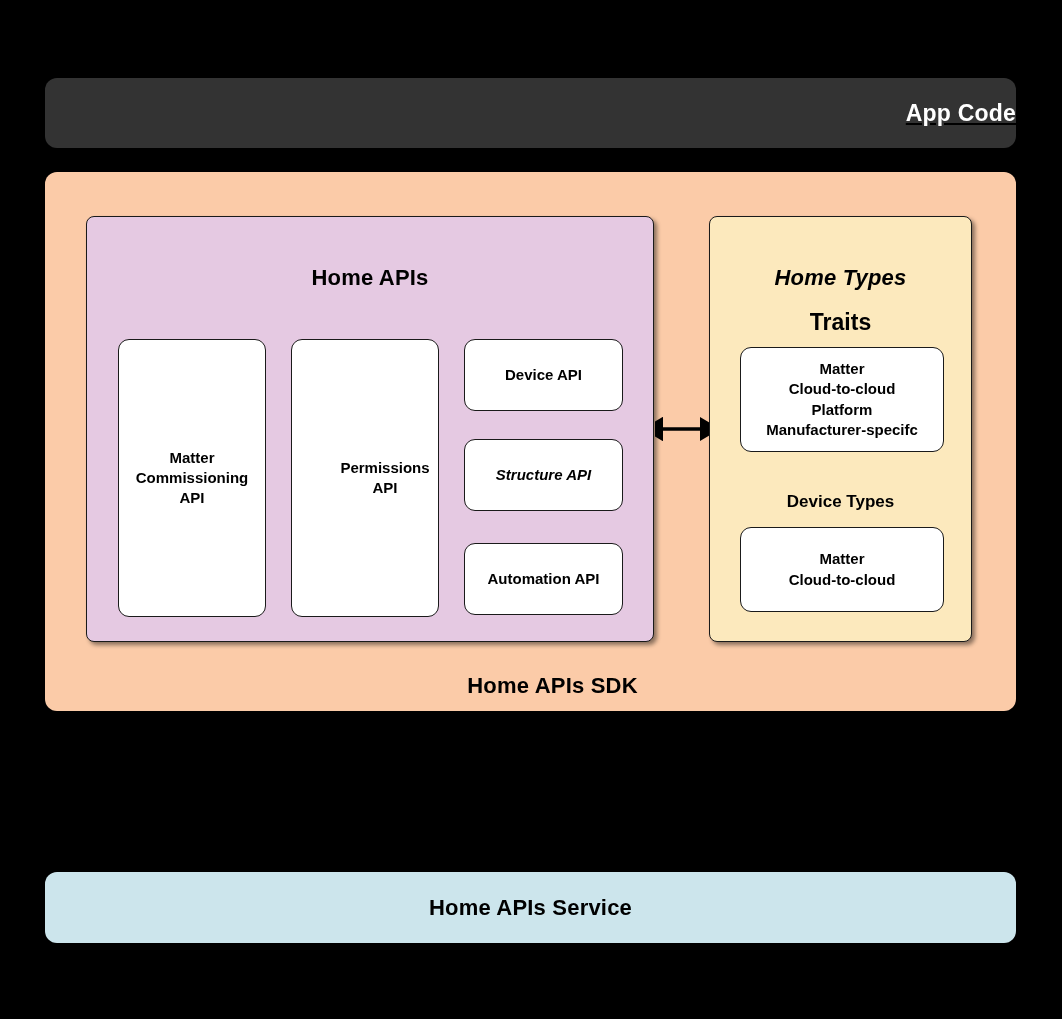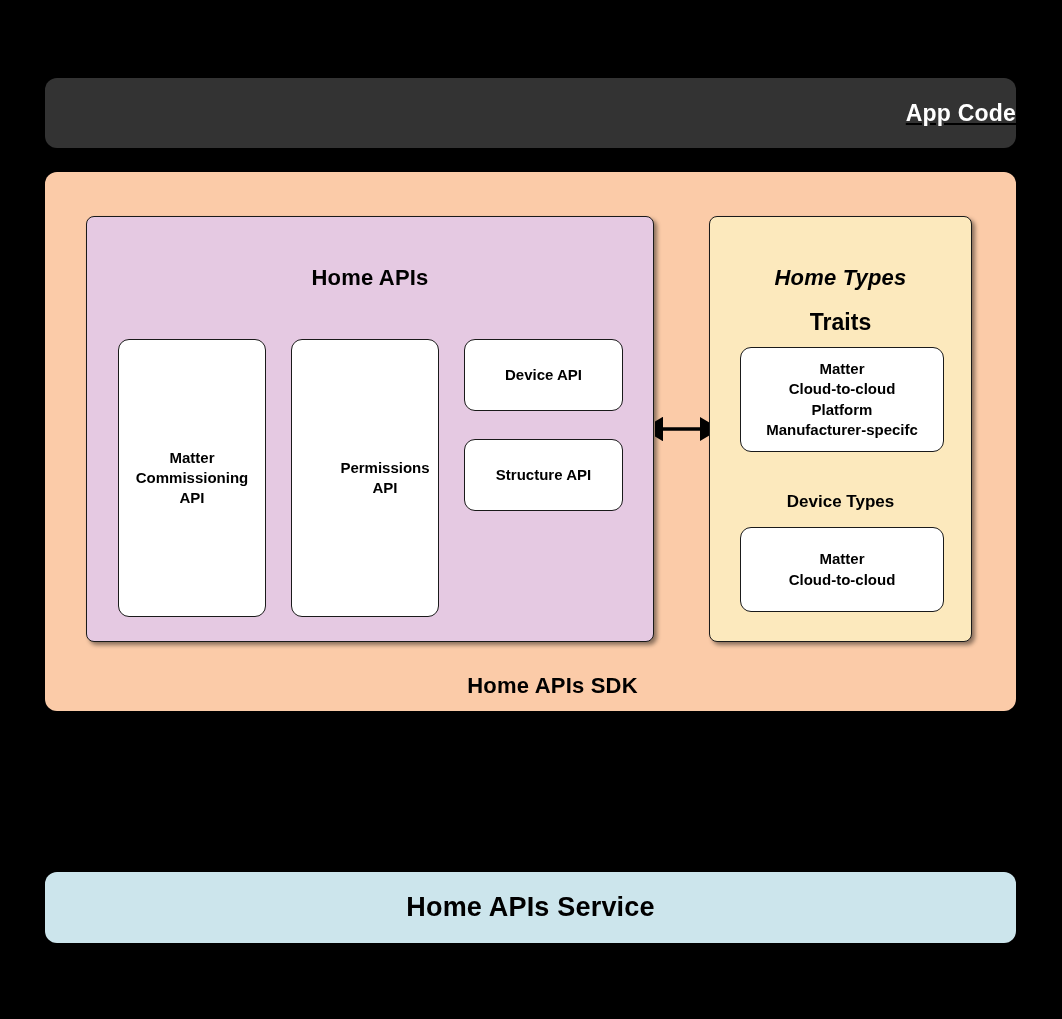--- a/index.html
+++ b/index.html
@@ -156,20 +156,21 @@
     left: 377px;
     top: 122px;
     width: 159px;
     height: 72px;
   }
   .box-structure-api {
     left: 377px;
     top: 222px;
     width: 159px;
     height: 72px;
+    font-style: italic;
   }
   .box-automation-api {
     left: 377px;
     top: 326px;
     width: 159px;
     height: 72px;
   }
 
   
   .box-traits {
@@ -213,21 +214,21 @@
     width: 971px;
     height: 71px;
     background: #cce5ec;
     border-radius: 12px;
     display: flex;
     align-items: center;
     justify-content: center;
   }
   .service-bar .bar-label {
     color: #000000;
-    font-size: 27px;
+    font-size: 22px;
     font-weight: bold;
     letter-spacing: 0.2px;
   }
 </style>
 </head>
 <body>
 
 <div class="diagram">
 
   <div class="app-code-bar">
@@ -250,20 +251,23 @@
       </div>
 
       <div class="api-box box-device-api">
         <span class="box-label">Device API</span>
       </div>
 
       <div class="api-box box-structure-api">
         <span class="box-label">Structure API</span>
       </div>
 
+      <div class="api-box box-automation-api">
+        <span class="box-label">Automation API</span>
+      </div>
     </div>
 
     <svg class="connector-arrow" viewBox="0 0 56 24">
       <defs>
         <marker id="arrowStart" markerWidth="7" markerHeight="7" refX="6" refY="3.5" orient="auto" markerUnits="strokeWidth">
           <path d="M6,0 L0,3.5 L6,7 z" fill="#000000"></path>
         </marker>
         <marker id="arrowEnd" markerWidth="7" markerHeight="7" refX="1" refY="3.5" orient="auto" markerUnits="strokeWidth">
           <path d="M0,0 L6,3.5 L0,7 z" fill="#000000"></path>
         </marker>

